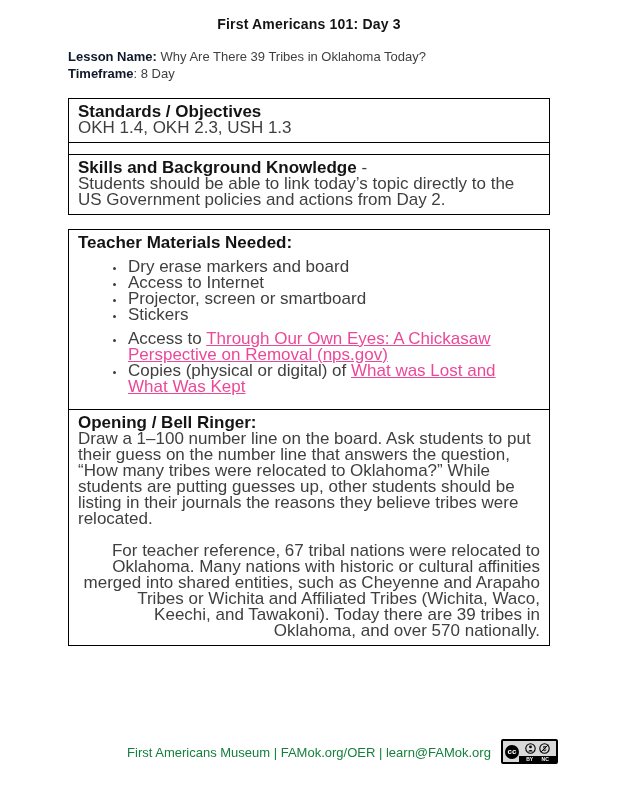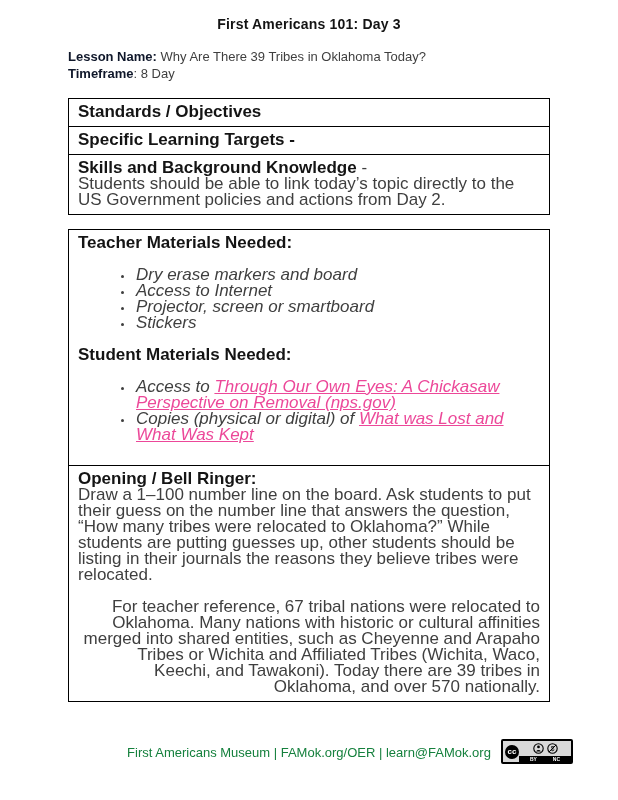--- a/index.html
+++ b/index.html
@@ -22,32 +22,32 @@
   .content{margin:0 68px;width:482px;box-sizing:border-box;}
   .meta{margin-top:17px;font-size:13px;line-height:16.5px;color:#3f3f3f;}
   .b{font-weight:700;color:#0f172a;text-align:right;}
   
   .box{border:1.5px solid #000;margin-top:16px;}
   .box2{margin-top:14px;}
   .cell{padding:5px 9px 6px;font-size:17px;line-height:16px;color:#3f3f3f;}
   .cell + .cell{border-top:1.5px solid #000;}
   .h{font-weight:700;color:#141414;}
   .h .dash{font-weight:400;color:#3f3f3f;}
-  ul{margin:16px;padding-left:40px;list-style:disc;font-style:italic;}
+  ul{margin:8px;padding-left:40px;list-style:disc;}
   li{padding-left:2px;}
   li::marker{font-size:10px;color:#3f3f3f;}
   .gap-top{margin-top:16px;}
   .students li{max-width:385px;}
   .link{color:#ec4899;text-decoration:underline;cursor:pointer;}
   .para{margin:0;}
   .para2{margin-top:16px;text-align:right;}
   
   .footer-text{position:absolute;left:0;right:0;top:745px;text-align:center;font-size:13px;color:#15803d;}
   .cc-badge{
-    position:absolute;left:501px;top:739px;width:72px;height:25px;box-sizing:border-box;
+    position:absolute;left:501px;top:739px;width:57px;height:25px;box-sizing:border-box;
     border:2px solid #000;background:#d9d9d9;border-radius:2px;
     display:flex;align-items:center;
   }
   .cc-circle{
     width:14px;height:14px;border-radius:50%;background:#000;margin-left:2px;
     color:#fff;font-weight:700;font-size:8px;line-height:14px;text-align:center;
     letter-spacing:0;flex:none;
   }
   .cc-right{flex:1;height:100%;display:flex;flex-direction:column;justify-content:flex-end;}
   .cc-icons{flex:1;display:flex;align-items:center;justify-content:center;gap:3px;}
@@ -65,40 +65,39 @@
   <div class="content">
 
     <div class="meta">
       <div><span class="b">Lesson Name:</span><span> Why Are There 39 Tribes in Oklahoma Today?</span></div>
       <div><span class="b">Timeframe</span><span>: 8 Day</span></div>
     </div>
 
     <div class="box">
       <div class="cell">
         <div class="h"><span>Standards / Objectives</span><span class="dash"></span></div>
+        <div>OKH 1.4, OKH 2.3, USH 1.3</div>
       </div>
       <div class="cell">
-        <div class="h"><span>Specific Learning Targets -</span><span class="dash"></span></div>
       </div>
       <div class="cell">
         <div class="h"><span>Skills and Background Knowledge</span><span class="dash"> -</span></div>
         <div>Students should be able to link today’s topic directly to the US Government policies and actions from Day 2.</div>
       </div>
     </div>
 
     <div class="box box2">
       <div class="cell">
         <div class="h">Teacher Materials Needed:</div>
         <ul>
           <li>Dry erase markers and board</li>
           <li>Access to Internet</li>
           <li>Projector, screen or smartboard</li>
           <li>Stickers</li>
         </ul>
-        <div class="h gap-top">Student Materials Needed:</div>
         <ul class="students">
           <li><span>Access to </span><a class="link">Through Our Own Eyes: A Chickasaw Perspective on Removal (nps.gov)</a></li>
           <li><span>Copies (physical or digital) of </span><a class="link">What was Lost and What Was Kept</a></li>
         </ul>
       </div>
       <div class="cell">
         <div class="h">Opening / Bell Ringer:</div>
         <p class="para">Draw a 1–100 number line on the board. Ask students to put their guess on the number line that answers the question, “How many tribes were relocated to Oklahoma?” While students are putting guesses up, other students should be listing in their journals the reasons they believe tribes were relocated.</p>
         <p class="para para2">For teacher reference, 67 tribal nations were relocated to Oklahoma. Many nations with historic or cultural affinities merged into shared entities, such as Cheyenne and Arapaho Tribes or Wichita and Affiliated Tribes (Wichita, Waco, Keechi, and Tawakoni). Today there are 39 tribes in Oklahoma, and over 570 nationally.</p>
       </div>

